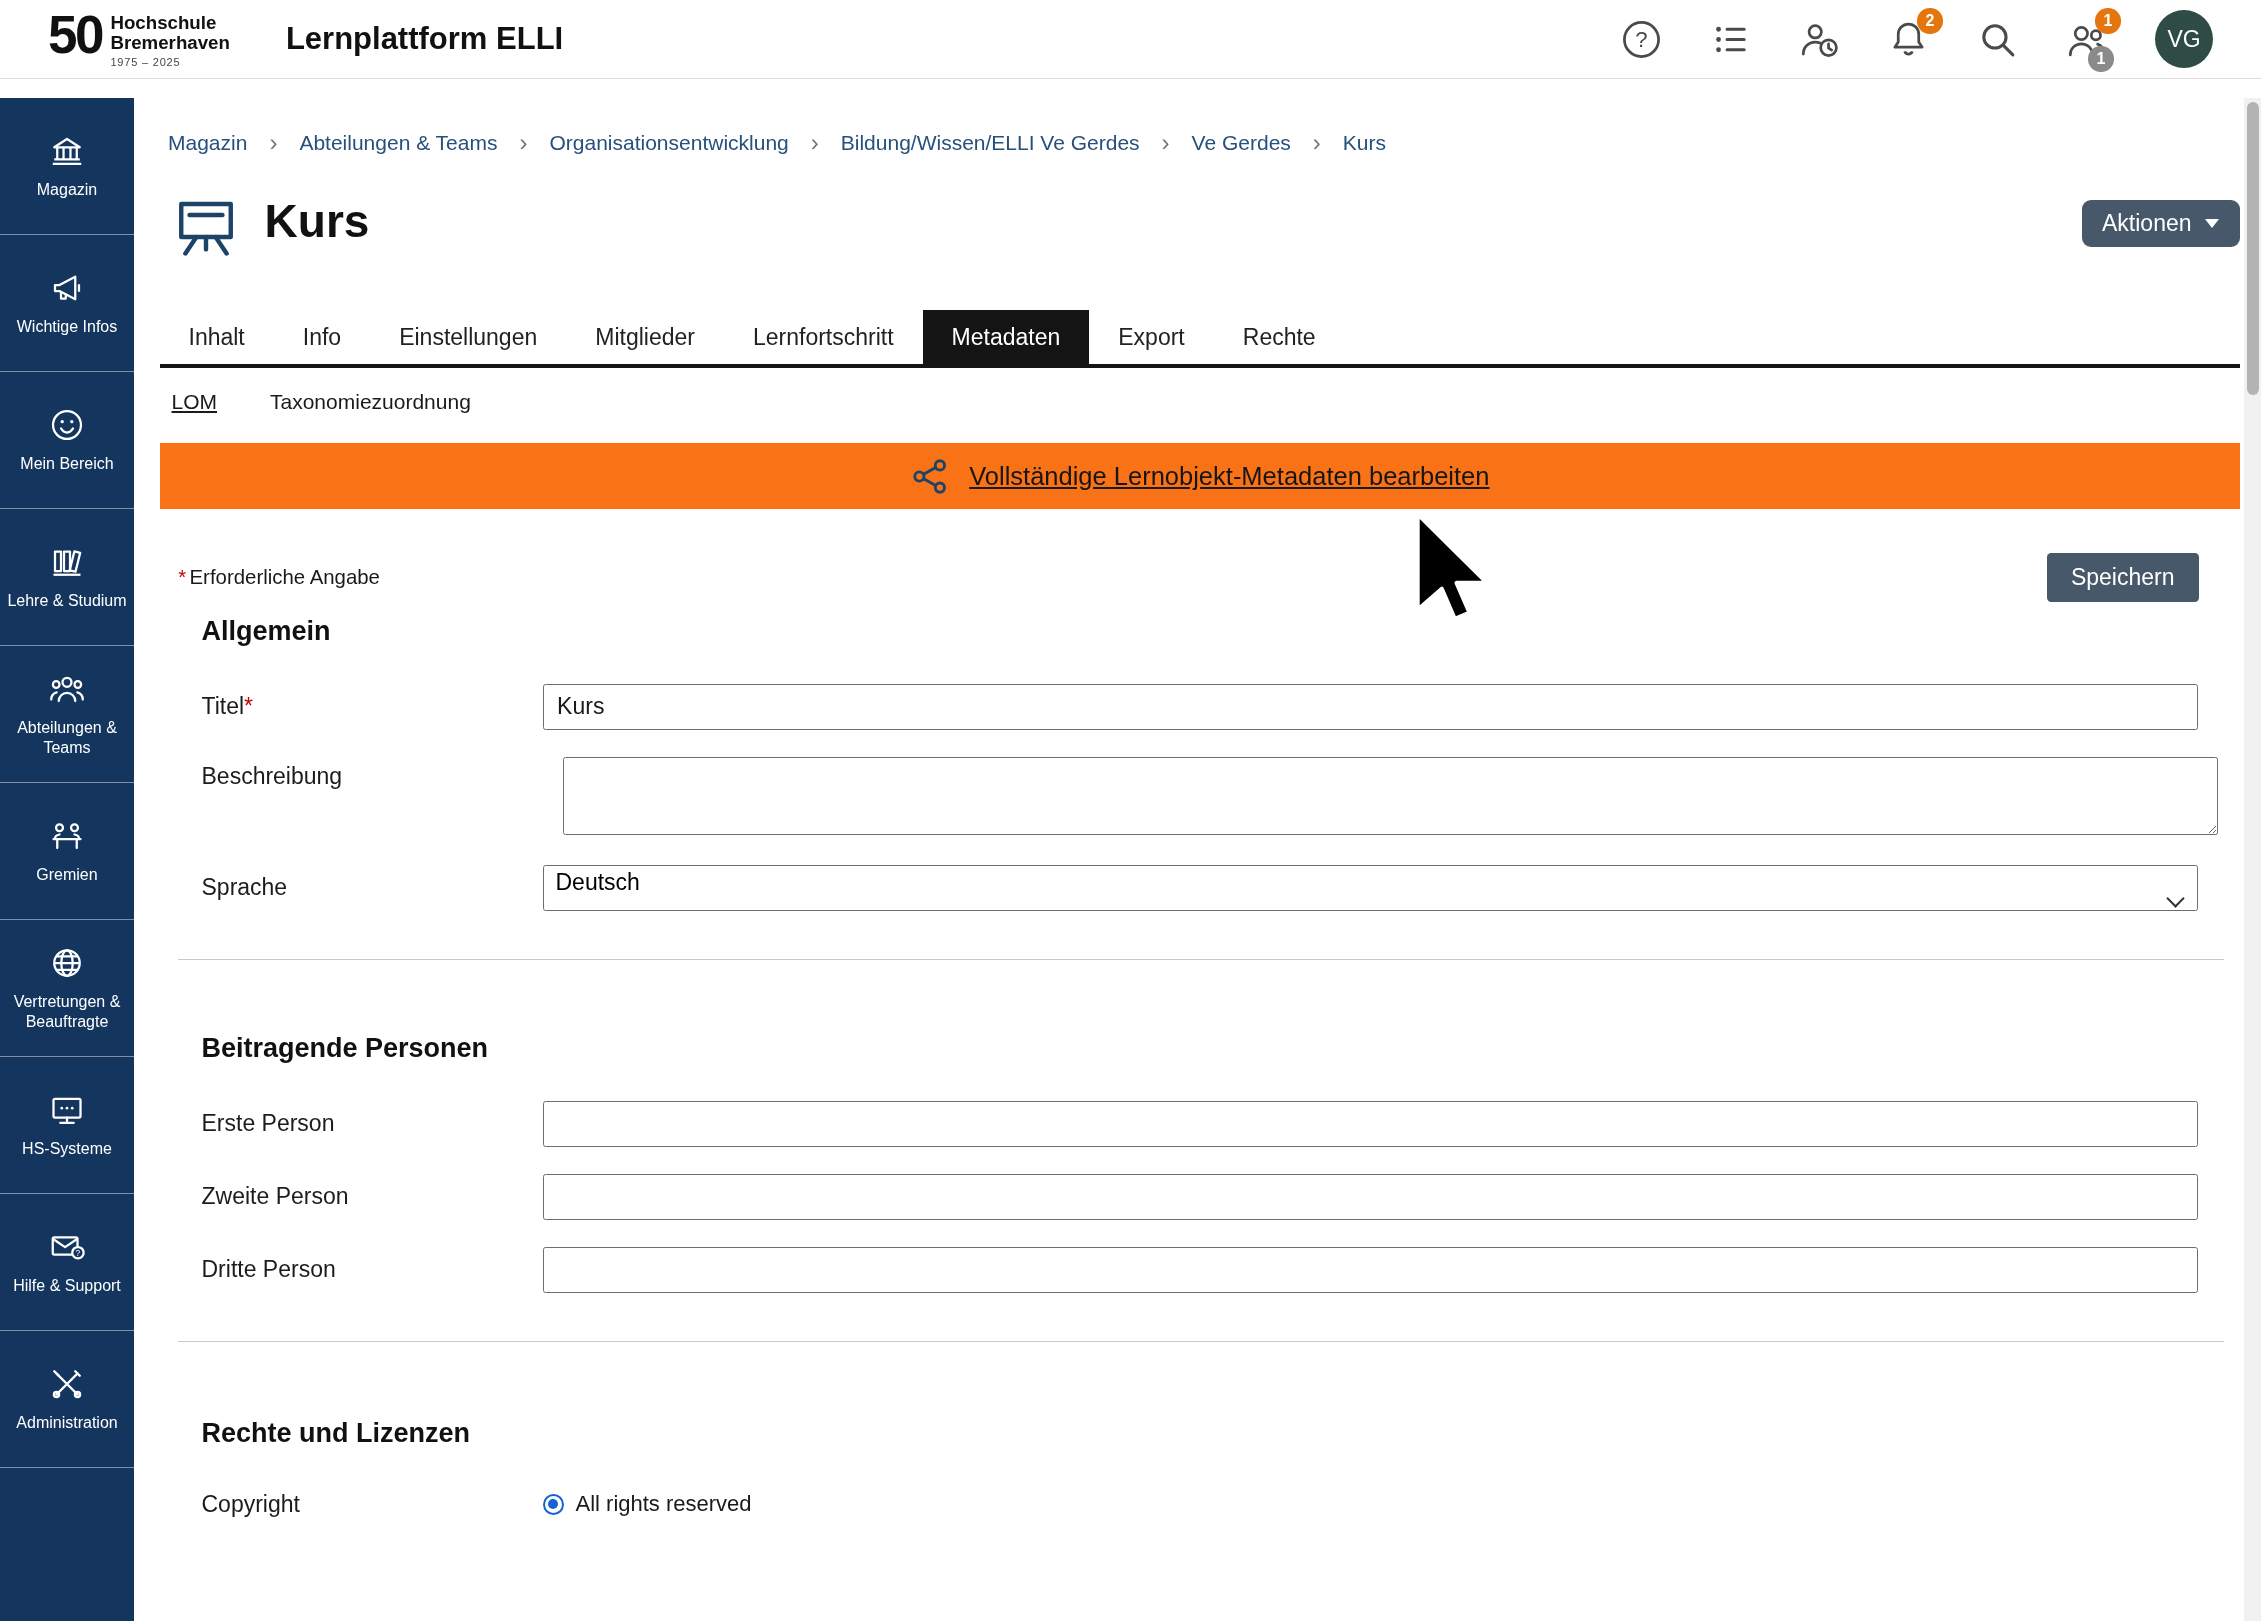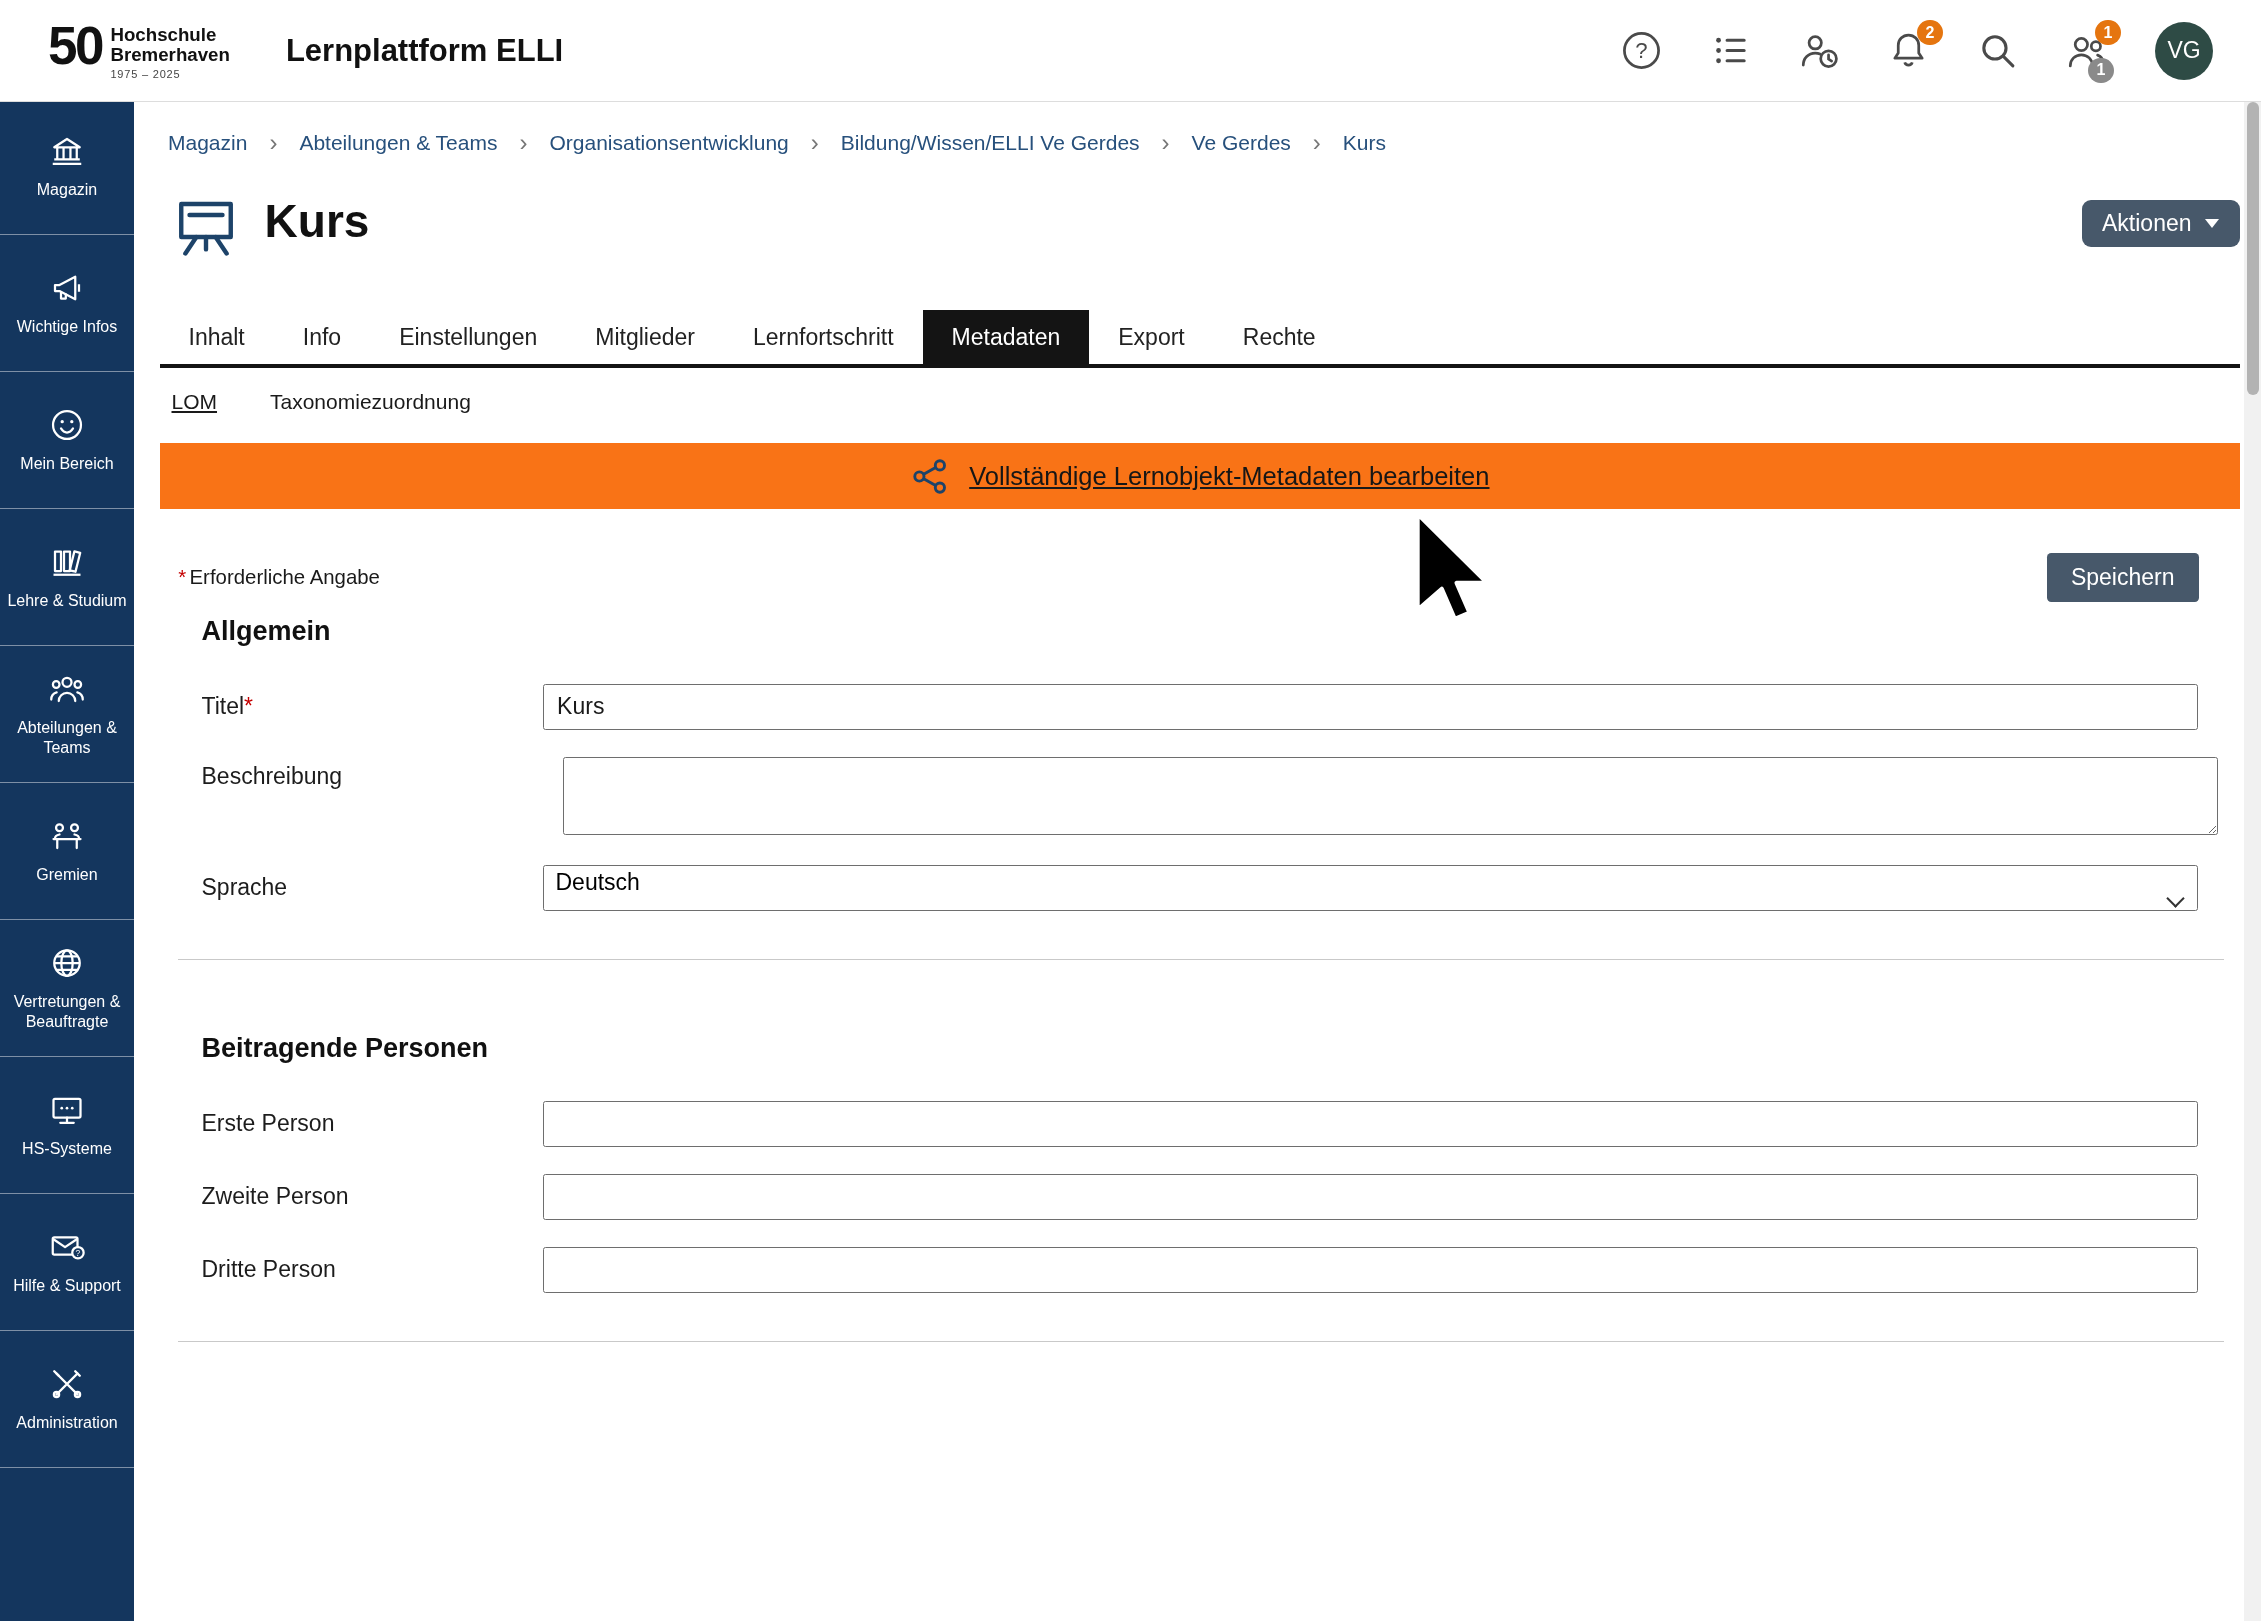--- a/index.html
+++ b/index.html
@@ -1,20 +1,20 @@
 <!DOCTYPE html>
 <html style="font-size:13.6px"><head>
 <meta charset="utf-8">
 <style>
   html,body{margin:0;padding:0;background:#fff;}
   #app{position:relative;width:2261px;height:1621px;overflow:hidden;background:#fff;
        font-family:"Liberation Sans",sans-serif;color:#1a1a1a;}
 
   
-  .header{position:absolute;top:0;left:0;width:100%;height:102px;background:#fff;
+  .header{position:absolute;top:0;left:0;width:100%;height:79px;background:#fff;
           display:flex;align-items:center;border-bottom:0.8px solid #ddd;box-sizing:border-box;
           padding:0 48px;z-index:10;}
   .logo{display:flex;align-items:flex-start;gap:8.5px;cursor:pointer;}
   .logo-big{font-size:53px;font-weight:700;line-height:0.95;letter-spacing:-2.5px;color:#111;}
   .logo-textcol{display:flex;flex-direction:column;padding-top:3.4px;}
   .logo-line{font-size:18.7px;font-weight:700;line-height:1.06;color:#111;}
   .logo-years{font-size:11px;color:#444;margin-top:3.4px;letter-spacing:0.8px;}
   .app-title{margin-left:56px;font-size:31px;font-weight:700;color:#111;}
   .header-icons{margin-left:auto;display:flex;align-items:center;gap:48px;}
   .hicon{position:relative;width:41px;height:41px;background:none;border:none;padding:0;cursor:pointer;}
@@ -423,20 +423,30 @@
             <label class="form-label">Dritte Person</label>
             <div class="form-field">
               <input class="text" type="text" style="">
             </div>
           </div>
         </div>
       </section>
 
       <hr class="divider">
 
+      <section id="sec-rechte">
+        <h2 class="section-title">Rechte und Lizenzen</h2>
+        <div class="radio-row">
+          <label class="form-label">Copyright</label>
+          <span class="radio-group">
+            <span class="radio"></span>
+            <span class="radio-label">All rights reserved</span>
+          </span>
+        </div>
+      </section>
 
     </div>
   </main>
 
   <div class="cursor-overlay">
     <svg width="78" height="112" viewBox="0 0 26 38">
       <polygon points="1,1 1,33.5 9.2,26.4 13.6,36.6 18.6,34.5 14.2,24.4 24.6,24.4" fill="#000" stroke="#fff" stroke-width="1.4" stroke-linejoin="round"></polygon>
     </svg>
   </div>
 

